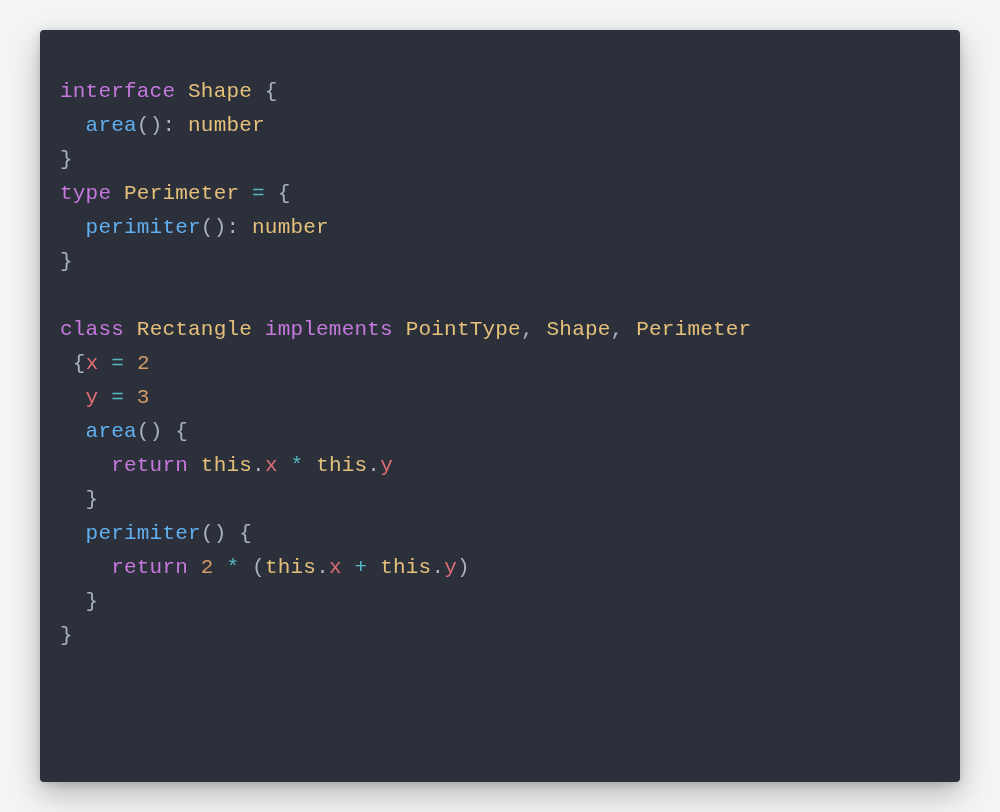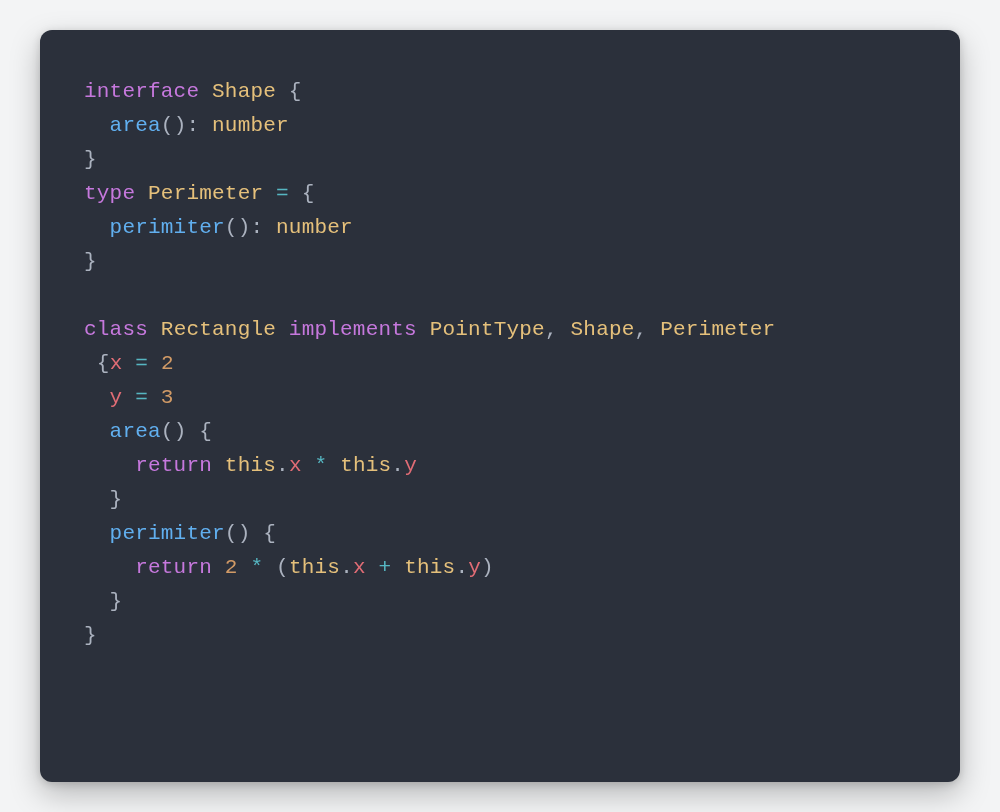--- a/index.html
+++ b/index.html
@@ -5,22 +5,22 @@
     * { margin: 0; padding: 0; box-sizing: border-box; }
     body {
       width: 1000px;
       height: 812px;
       background: #f3f4f5;
       padding: 30px 40px;
       font-family: "SF Mono", "Monaco", "Menlo", "Consolas", "Courier New", monospace;
     }
     .code-card {
       background: #2b303b;
-      border-radius: 12px;
-      padding: 45px 40px 48px 44px;
+      border-radius: 4px;
+      padding: 45px 40px 48px 20px;
       box-shadow: 0 12px 30px rgba(0,0,0,0.25), 0 2px 8px rgba(0,0,0,0.15);
       height: 100%;
     }
     pre {
       font-family: inherit;
       font-size: 21px;
       line-height: 1.62;
       color: #abb2bf;
       white-space: pre;
       font-weight: 500;

